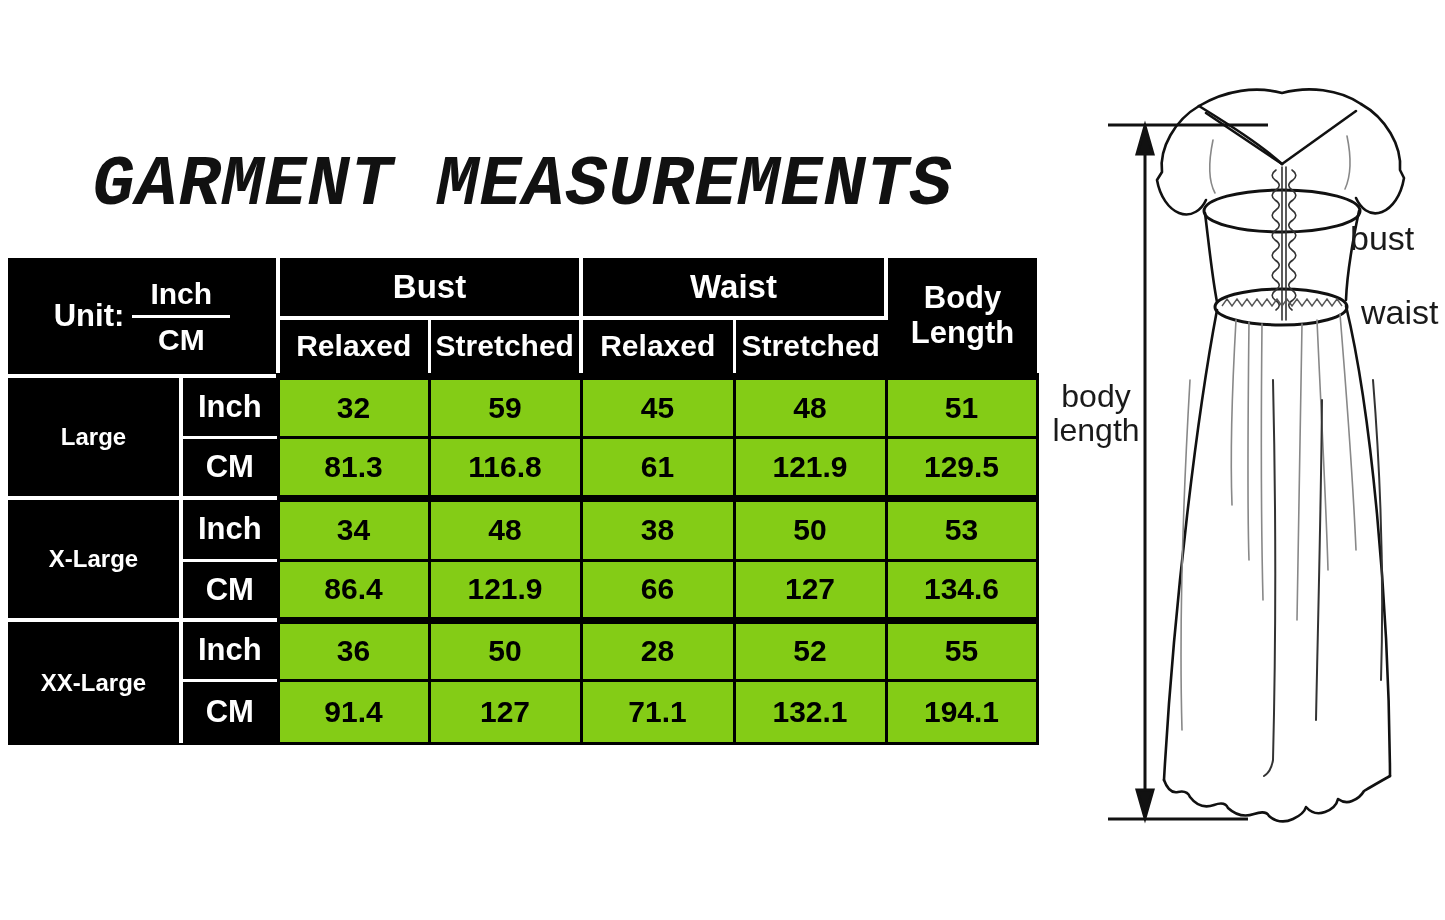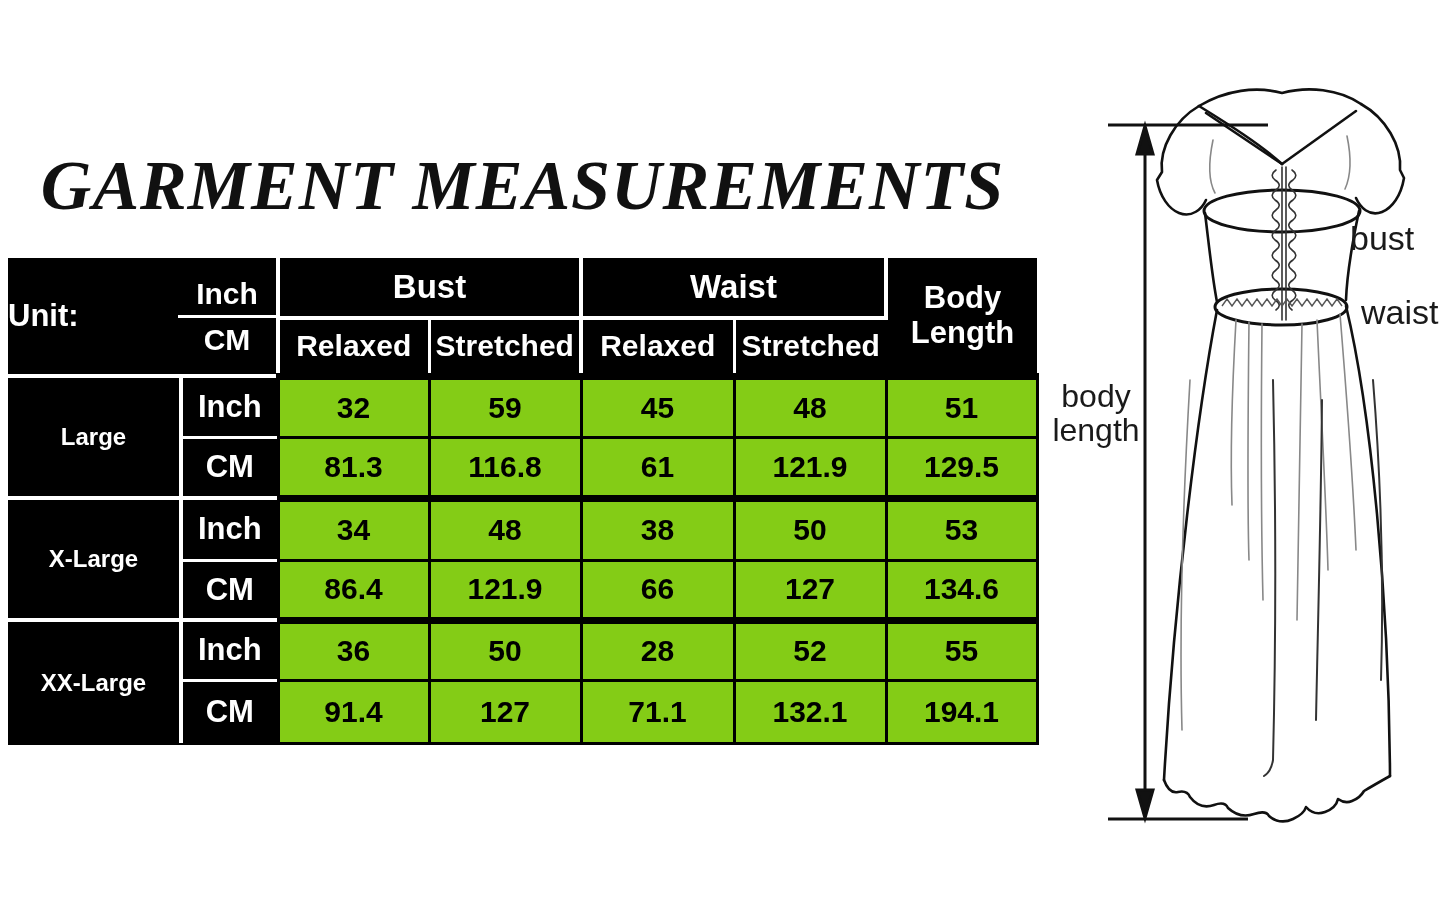--- a/index.html
+++ b/index.html
@@ -3,21 +3,21 @@
 <meta charset="utf-8">
 <style>
   html,body{margin:0;padding:0;background:#fff;}
   #stage{
     position:relative;width:1445px;height:920px;background:#ffffff;overflow:hidden;
     font-family:"Liberation Sans",sans-serif;color:#000;
   }
   
   .title{
     position:absolute;left:8px;top:146px;width:1029px;text-align:center;
-    font-family:Liberation Serif, serif;font-style:italic;font-weight:bold;
+    font-family:Liberation Mono, monospace;font-style:italic;font-weight:bold;
     font-size:70px;letter-spacing:1px;color:#111;white-space:nowrap;
   }
   
   .tblwrap{position:absolute;left:8px;top:258px;width:1029px;height:487px;background:#000;}
   table.size{border-collapse:collapse;table-layout:fixed;width:1029px;height:485px;}
   table.size td{padding:0;text-align:center;vertical-align:middle;}
   td.hdr{background:#000;color:#fff;font-weight:bold;}
   td.d{background:#84cc16;color:#000;font-weight:bold;font-size:30px;border:3px solid #000;}
   tr.gstart td.d{border-top:7px solid #000;}
   td.group-hdr{font-size:33px;}
@@ -25,21 +25,21 @@
   td.bodylen .wrap{width:118px;margin:0 auto;line-height:1.15;}
   td.sub{font-size:30px;}
   td.size-cell{font-size:24px;border-right:4px solid #fff;}
   td.ucell{font-size:31px;}
   td.unitcell{border-right:4px solid #fff;}
   .r-bust{border-bottom:4px solid #fff;border-right:4px solid #fff;}
   .r-waist{border-bottom:4px solid #fff;border-right:4px solid #fff;}
   .wl{border-left:3px solid #fff;}
   tr.gstart td.size-cell, tr.gstart td.ucell{border-top:4px solid #fff;}
   tr.cmrow td.ucell{border-top:3px solid #fff;}
-  .unitflex{display:flex;align-items:center;justify-content:space-between;gap:8px;}
+  .unitflex{display:flex;align-items:center;justify-content:center;gap:8px;}
   .unitflex .ulabel{font-size:31px;font-weight:bold;color:#fff;}
   .frac{width:98px;}
   .frac .ftop,.frac .fbot{font-size:30px;font-weight:bold;color:#fff;line-height:1.3;}
   .frac .fline{border-top:3px solid #fff;margin:2px 0;}
   
   .footnote{position:absolute;left:14px;top:783px;font-size:24px;color:#000;white-space:nowrap;}
   
   .diag-label{position:absolute;color:#1a1a1a;font-size:34px;}
   .lbl-bust{left:1350px;top:219px;}
   .lbl-waist{left:1361px;top:293px;}

